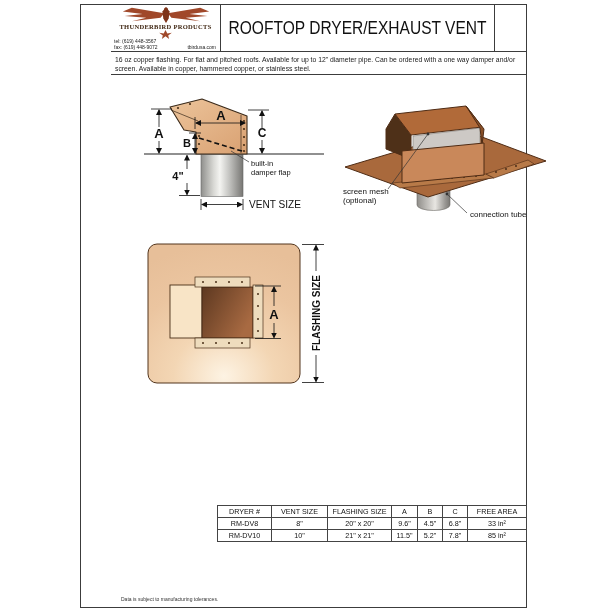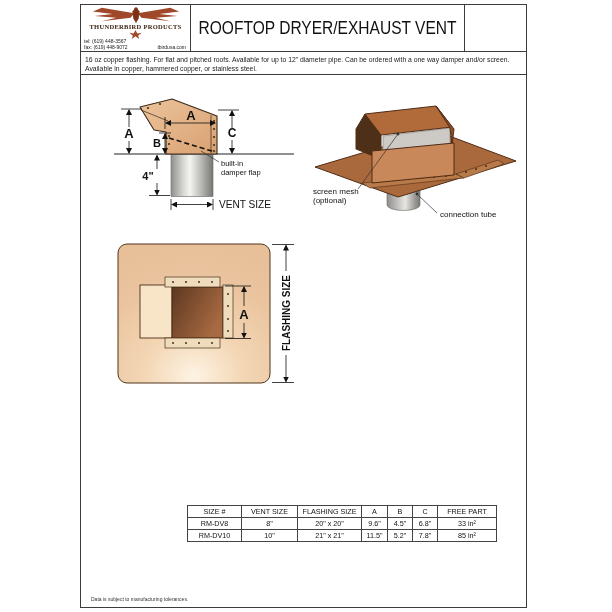--- a/index.html
+++ b/index.html
@@ -3,21 +3,21 @@
 <meta charset="utf-8">
 <style>
   * { box-sizing: border-box; }
   html,body { margin:0; padding:0; }
   body {
     width:612px; height:612px; background:#ffffff; position:relative;
     font-family:"Liberation Sans", sans-serif; color:#1a1a1a;
   }
   .page {
     position:absolute; left:80px; top:4px; width:447px; height:604px;
-    border:1px solid #3c3c3c; background:#fff; display:flex; flex-direction:column;
+    border:1px solid #3c3c3c; background:#fff; display:flex; flex-direction:column;padding-left:30px;
   }
   
   .hdr { height:47px; border-bottom:1px solid #3c3c3c; display:flex; flex-shrink:0; }
   .logo-cell { width:110px; border-right:1px solid #3c3c3c; position:relative; padding:1px 2px; }
   .logo-emblem { display:block; margin:0 auto; }
   .company { font-family:"Liberation Serif", serif; font-weight:bold; font-size:6.5px;
              letter-spacing:0.3px; text-align:center; color:#3d2410; white-space:nowrap; margin-top:-1px;}
   .mini-emblem { display:block; margin:0 auto; }
   .contact { position:absolute; left:3px; right:4px; bottom:1px; display:flex;
              justify-content:space-between; align-items:flex-end; }
@@ -279,27 +279,27 @@
         <col style="width:54px">
           <col style="width:56px">
           <col style="width:64px">
         <col style="width:26px">
           <col style="width:25px">
           <col style="width:25px">
         <col style="width:59px">
       </colgroup>
       <thead>
         <tr>
-          <th>SIZE #</th>
+          <th>DRYER #</th>
           <th>VENT SIZE</th>
           <th>FLASHING SIZE</th>
           <th>A</th>
           <th>B</th>
           <th>C</th>
-          <th>FREE PART</th>
+          <th>FREE AREA</th>
         </tr>
       </thead>
       <tbody>
           <tr>
             <td>RM-DV8</td>
             <td>8"</td>
             <td>20" x 20"</td>
             <td>9.6"</td>
             <td>4.5"</td>
             <td>6.8"</td>

